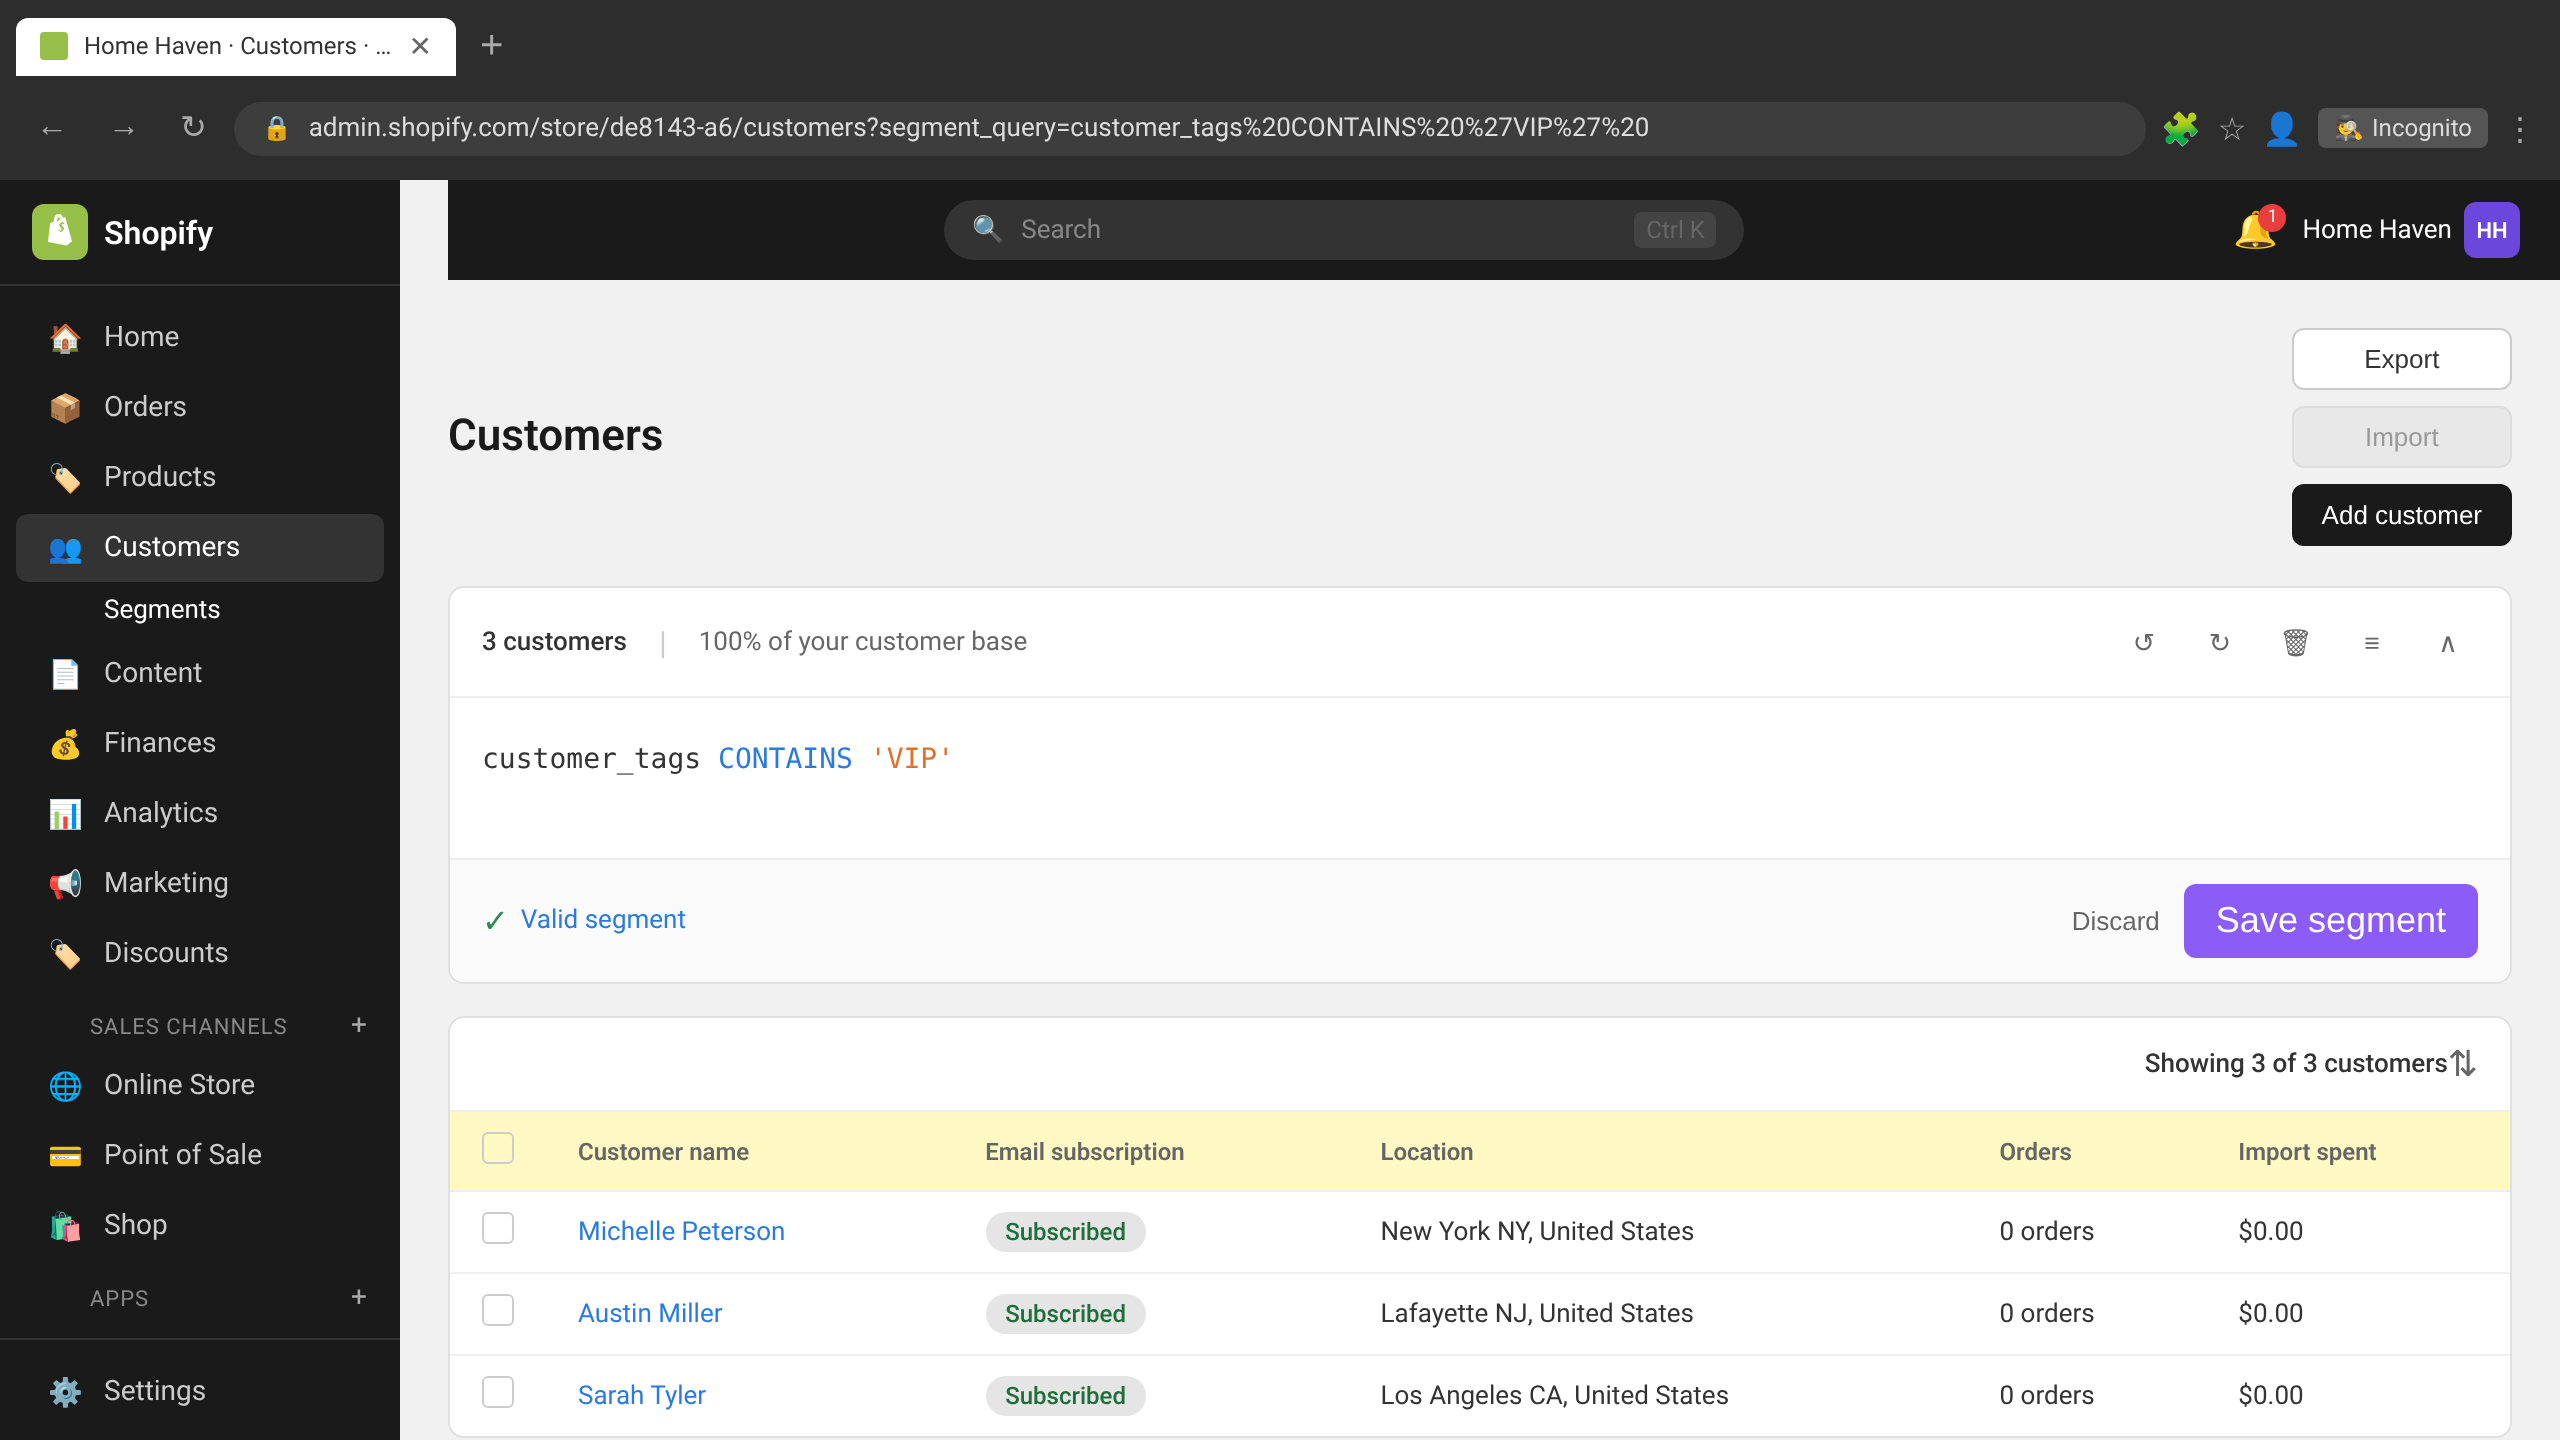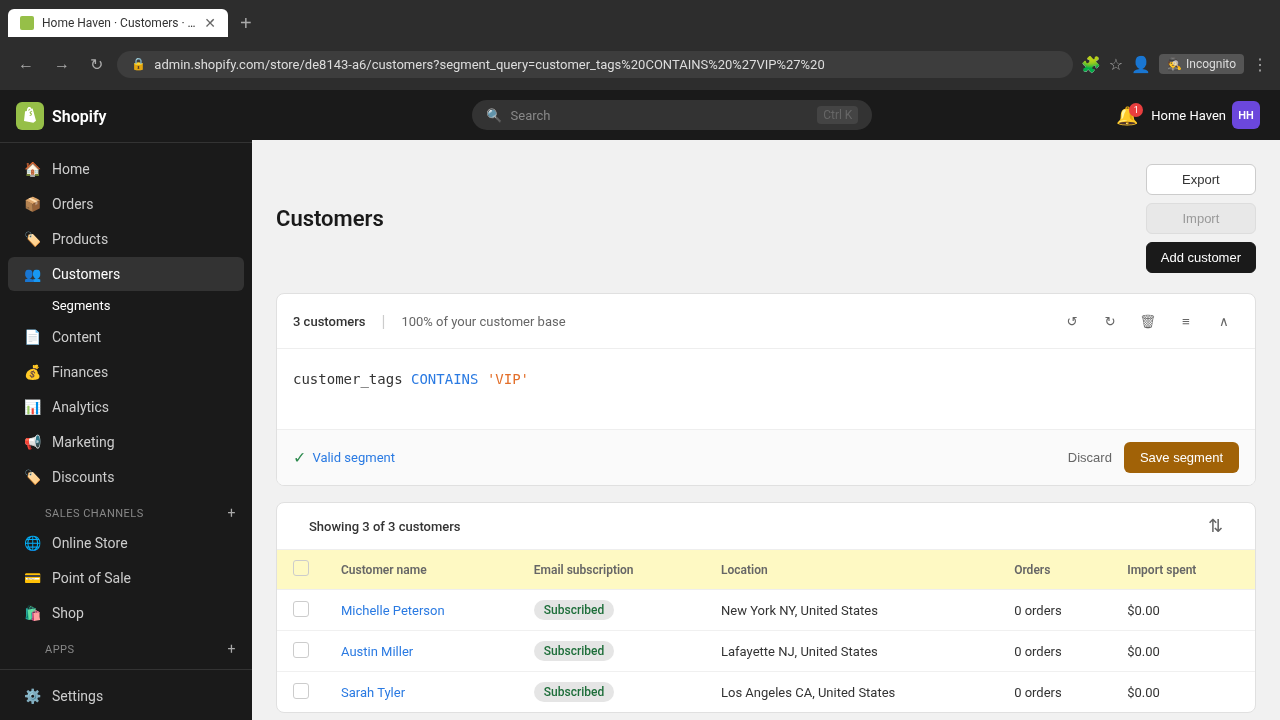--- a/index.html
+++ b/index.html
@@ -19,21 +19,21 @@
     .browser-address-bar .lock-icon { color: #aaa; font-size: 12px; }
     .browser-address-text { color: #ddd; font-size: 13px; flex: 1; }
     .browser-toolbar-right { display: flex; align-items: center; gap: 8px; }
     .browser-toolbar-icon { color: #aaa; font-size: 16px; cursor: pointer; }
     .incognito-badge { background: #555; color: #ddd; font-size: 12px; padding: 3px 8px; border-radius: 4px; display: flex; align-items: center; gap: 4px; }
 
     
     .app-container { display: flex; flex: 1; overflow: hidden; }
 
     
-    .sidebar { width: 252px; background: #1a1a1a; color: #fff; display: flex; flex-direction: column; flex-shrink: 0; overflow-y: auto; }
+    .sidebar { width: 200px; background: #1a1a1a; color: #fff; display: flex; flex-direction: column; flex-shrink: 0; overflow-y: auto; }
     .sidebar-header { padding: 12px 16px; display: flex; align-items: center; gap: 10px; border-bottom: 1px solid #333; }
     .shopify-logo { display: flex; align-items: center; gap: 8px; color: #fff; font-size: 16px; font-weight: 600; }
     .shopify-logo-icon { width: 28px; height: 28px; background: #96bf48; border-radius: 6px; display: flex; align-items: center; justify-content: center; }
     .sidebar-nav { padding: 8px 0; flex: 1; }
     .sidebar-item { display: flex; align-items: center; gap: 10px; padding: 8px 16px; color: #ccc; font-size: 14px; cursor: pointer; border-radius: 6px; margin: 1px 8px; }
     .sidebar-item.active { background: #333; color: #fff; }
     .sidebar-item .item-icon { width: 18px; height: 18px; display: flex; align-items: center; justify-content: center; color: #aaa; flex-shrink: 0; }
     .sidebar-sub-item { display: flex; align-items: center; padding: 6px 16px 6px 44px; color: #aaa; font-size: 13px; cursor: pointer; margin: 1px 8px; border-radius: 6px; }
     .sidebar-sub-item.active { color: #fff; }
     .sidebar-section-label { padding: 10px 16px 4px; color: #888; font-size: 11px; text-transform: uppercase; letter-spacing: 0.5px; display: flex; align-items: center; justify-content: space-between; margin-left: 29px; }
@@ -62,25 +62,25 @@
     .segment-editor { padding: 20px 16px; min-height: 80px; }
     .code-line { font-family: monospace; font-size: 14px; }
     .code-default { color: #333; }
     .code-keyword { color: #2a7ae2; }
     .code-string { color: #e36f2a; }
     .segment-footer { display: flex; align-items: center; justify-content: space-between; padding: 12px 16px; border-top: 1px solid #eee; background: #fafafa; }
     .valid-indicator { display: flex; align-items: center; gap: 6px; color: #2a7ae2; font-size: 13px; }
     .valid-icon { color: #2d8a4e; font-size: 16px; }
     .segment-footer-actions { display: flex; align-items: center; gap: 12px; }
     .discard-btn { background: none; border: none; color: #666; font-size: 13px; cursor: pointer; font-weight: 500; }
-    .save-btn { background: #a16207; color: #fff; border: none; padding: 8px 16px; border-radius: 6px; font-size: 13px; font-weight: 500; cursor: pointer; }
+    .save-btn { background: #8b5cf6; color: #fff; border: none; padding: 8px 16px; border-radius: 6px; font-size: 18px; font-weight: 500; cursor: pointer; }
 
     
     .table-card { background: #fff; border-radius: 8px; border: 1px solid #e0e0e0; overflow: hidden; }
-    .table-header { display: flex; align-items: center; justify-content: space-between; padding: 12px 32px; border-bottom: 1px solid #eee; }
+    .table-header { display: flex; align-items: center; justify-content: flex-end; padding: 12px 16px; border-bottom: 1px solid #eee; }
     .showing-text { font-size: 13px; color: #333; font-weight: 500; }
     .sort-btn { background: none; border: none; cursor: pointer; color: #666; font-size: 18px; }
     table { width: 100%; border-collapse: collapse; }
     thead th { padding: 10px 16px; text-align: left; font-size: 12px; font-weight: 600; color: #666; border-bottom: 1px solid #eee; background: #fef9c3; }
     thead th:first-child { width: 40px; }
     tbody tr { border-bottom: 1px solid #f0f0f0; }
     tbody tr:last-child { border-bottom: none; }
     tbody td { padding: 10px 16px; font-size: 13px; color: #333; vertical-align: middle; }
     .customer-checkbox { width: 16px; height: 16px; border: 1px solid #ccc; border-radius: 3px; display: inline-block; cursor: pointer; }
     .subscribed-badge { background: #e5e5e5; color: #1e6e3a; padding: 3px 10px; border-radius: 12px; font-size: 12px; font-weight: 500; display: inline-block; }

